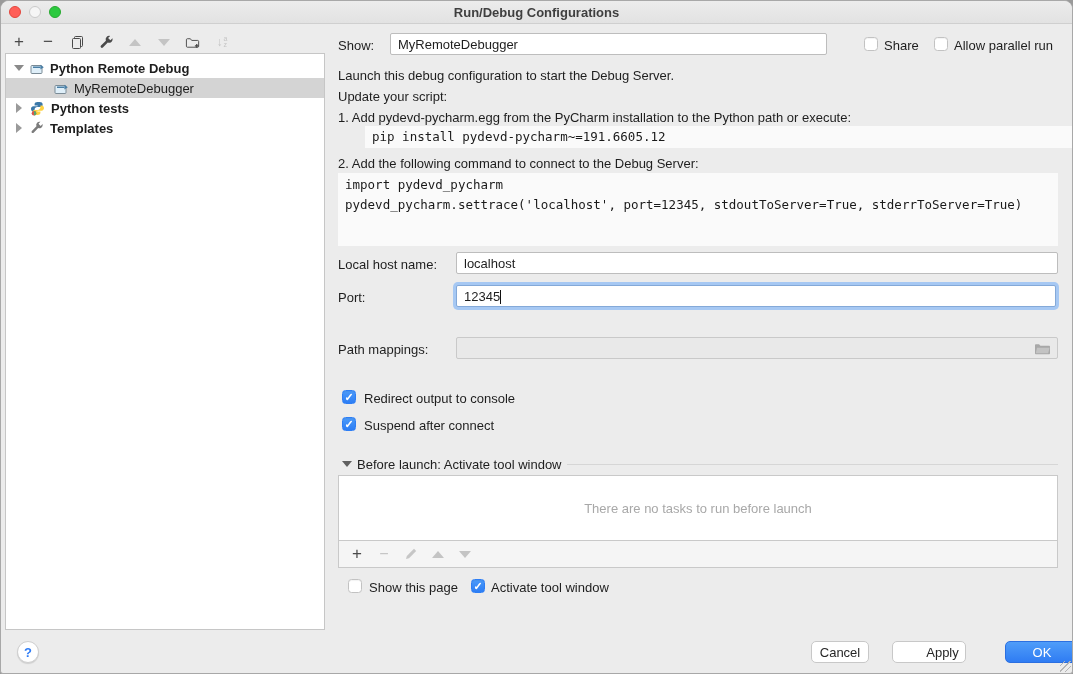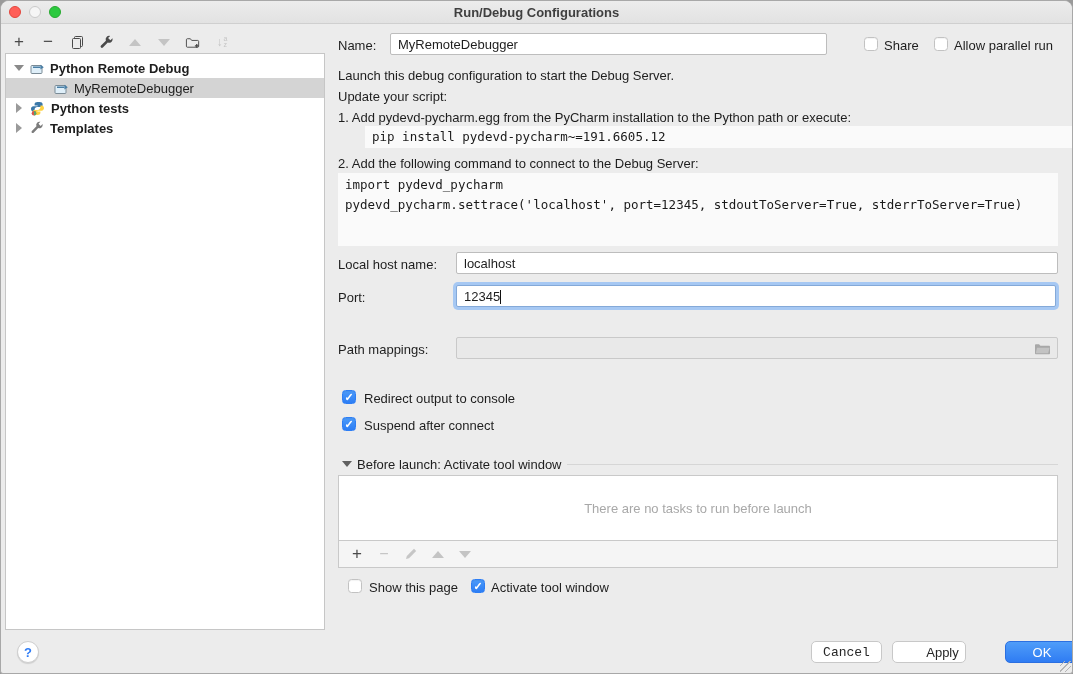--- a/index.html
+++ b/index.html
@@ -174,21 +174,21 @@
         </span>
       <span class="ticon">
         <svg width="14" height="14" viewBox="0 0 15 15">
           <path d="M13.6 4.2a3.6 3.6 0 0 1-4.8 3.4l-4.9 4.9a1.3 1.3 0 0 1-1.9-1.9l4.9-4.9A3.6 3.6 0 0 1 11.2.9L9.1 3l2.3 2.3 2.1-2.1c.07.32.1.65.1 1z" fill="#7c7c7c"></path>
         </svg>
       </span>
       <span class="tlabel bold">Templates</span>
     </div>
   </div>
 
-  <div class="abs" style="left:337px; top:37px;">Name:</div>
+  <div class="abs" style="left:337px; top:37px;">Show:</div>
   <div class="fieldwrap" style="left:389px; top:32px; width:437px;">
     <input class="field" value="MyRemoteDebugger" style="">
   </div>
   <div class="abs cb" style="left:863px; top:36px;"></div>
   <div class="abs" style="left:883px; top:37px;">Share</div>
   <div class="abs cb" style="left:933px; top:36px;"></div>
   <div class="abs" style="left:953px; top:37px;">Allow parallel run</div>
 
   <div class="abs" style="left:337px; top:67px;">Launch this debug configuration to start the Debug Server.</div>
   <div class="abs" style="left:337px; top:88px;">Update your script:</div>
@@ -259,18 +259,18 @@
   <div class="abs cb" style="left:347px; top:578px;"></div>
   <div class="abs" style="left:368px; top:579px;">Show this page</div>
   <div class="abs cb checked" style="left:470px; top:578px;">
       <span class="mark">✓</span>
     </div>
   <div class="abs" style="left:490px; top:579px;">Activate tool window</div>
 
   <div class="helpbtn">
       <span>?</span>
     </div>
-  <div class="btn" style="left:810px; width:71px;font-family:Liberation Mono, monospace;">Cancel</div>
+  <div class="btn" style="left:810px; width:58px;">Cancel</div>
   <div class="btn" style="left:891px; width:74px;padding-left:27px;">Apply</div>
   <div class="btn primary" style="left:976px; width:74px;">OK</div>
   <div class="grip"></div>
 
 </div>
 
 </body></html>

